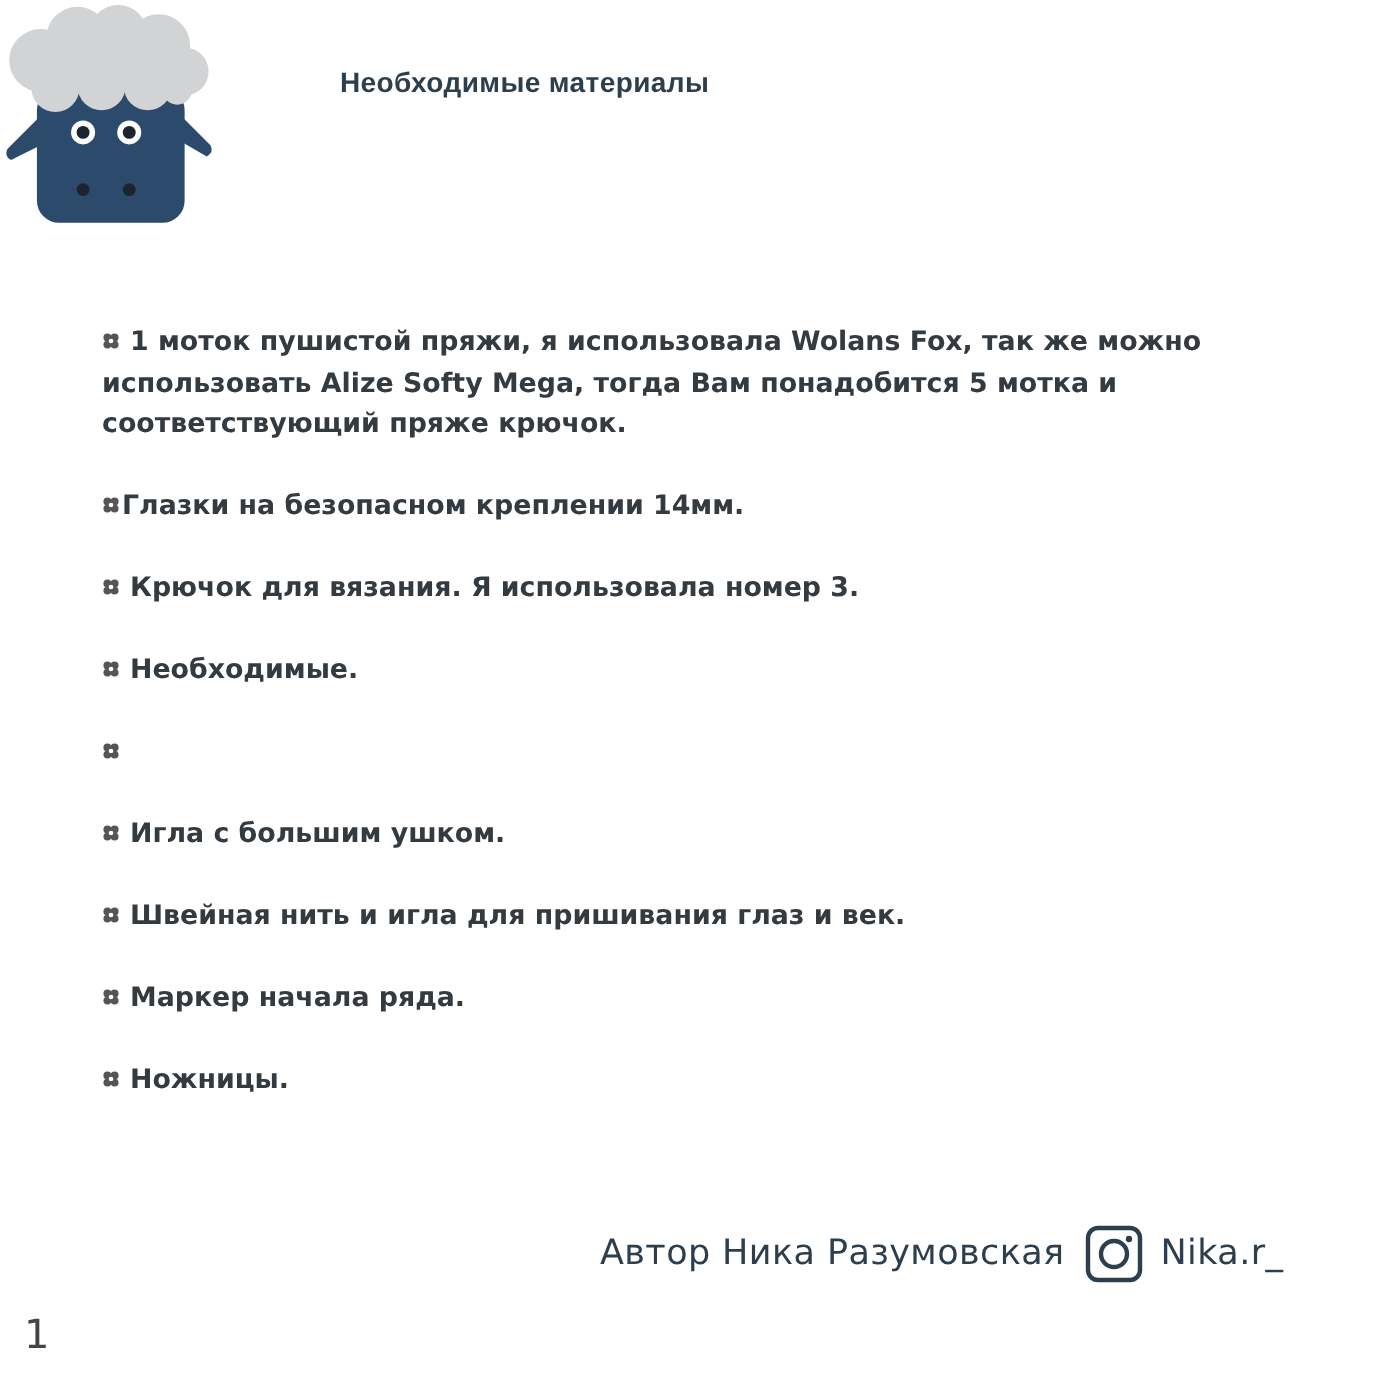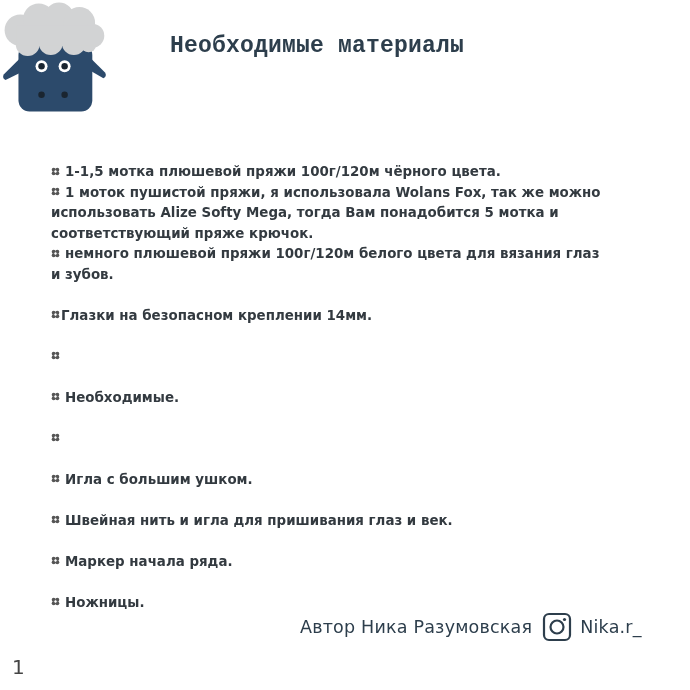--- a/index.html
+++ b/index.html
@@ -14,23 +14,23 @@
       color: #2f3a44;
     }
     .logo {
       position: absolute;
       left: 0; top: 0;
       width: 120px; height: 125px;
     }
     .title {
       position: absolute;
       left: 170px; top: 33px;
-      font-family: Liberation Mono, monospace;
+      font-family: Liberation Sans, sans-serif;
       font-weight: bold;
-      font-size: 23px;
+      font-size: 14px;
       letter-spacing: 0.2px;
       color: #2d3e4c;
     }
     .content {
       position: absolute;
       left: 51px; top: 162px;
       width: 630px;
       font-family: "DejaVu Sans", sans-serif;
       font-weight: bold;
       font-size: 13.4px;
@@ -107,47 +107,24 @@
 <div class="content">
   <div class="item">
     <svg class="bullet" viewBox="0 0 10 10">
         <g fill="#555">
           <circle cx="3" cy="3" r="2.2"></circle>
           <circle cx="7" cy="3" r="2.2"></circle>
           <circle cx="3" cy="7" r="2.2"></circle>
           <circle cx="7" cy="7" r="2.2"></circle>
         </g>
         <circle cx="5" cy="5" r="1.3" fill="#fff"></circle>
-      </svg><span>1-1,5 мотка плюшевой пряжи 100г/120м чёрного цвета.</span>
-  </div>
-  <div class="item">
-    <svg class="bullet" viewBox="0 0 10 10">
-        <g fill="#555">
-          <circle cx="3" cy="3" r="2.2"></circle>
-          <circle cx="7" cy="3" r="2.2"></circle>
-          <circle cx="3" cy="7" r="2.2"></circle>
-          <circle cx="7" cy="7" r="2.2"></circle>
-        </g>
-        <circle cx="5" cy="5" r="1.3" fill="#fff"></circle>
       </svg><span>1 моток пушистой  пряжи, я использовала Wolans Fox, так же можно</span><br>
     <span>использовать Alize Softy Mega, тогда Вам понадобится 5 мотка и</span><br>
     <span>соответствующий пряже крючок.</span>
   </div>
-  <div class="item">
-    <svg class="bullet" viewBox="0 0 10 10">
-        <g fill="#555">
-          <circle cx="3" cy="3" r="2.2"></circle>
-          <circle cx="7" cy="3" r="2.2"></circle>
-          <circle cx="3" cy="7" r="2.2"></circle>
-          <circle cx="7" cy="7" r="2.2"></circle>
-        </g>
-        <circle cx="5" cy="5" r="1.3" fill="#fff"></circle>
-      </svg><span>немного плюшевой пряжи 100г/120м  белого цвета для вязания глаз</span><br>
-    <span>и зубов.</span>
-  </div>
   <div class="gap"></div>
   <div class="item">
     <svg class="bullet tight" viewBox="0 0 10 10">
         <g fill="#555">
           <circle cx="3" cy="3" r="2.2"></circle>
           <circle cx="7" cy="3" r="2.2"></circle>
           <circle cx="3" cy="7" r="2.2"></circle>
           <circle cx="7" cy="7" r="2.2"></circle>
         </g>
         <circle cx="5" cy="5" r="1.3" fill="#fff"></circle>
@@ -156,21 +133,21 @@
   <div class="gap"></div>
   <div class="item">
     <svg class="bullet" viewBox="0 0 10 10">
         <g fill="#555">
           <circle cx="3" cy="3" r="2.2"></circle>
           <circle cx="7" cy="3" r="2.2"></circle>
           <circle cx="3" cy="7" r="2.2"></circle>
           <circle cx="7" cy="7" r="2.2"></circle>
         </g>
         <circle cx="5" cy="5" r="1.3" fill="#fff"></circle>
-      </svg>
+      </svg><span>Крючок для вязания. Я использовала номер 3.</span>
   </div>
   <div class="gap"></div>
   <div class="item">
     <svg class="bullet" viewBox="0 0 10 10">
         <g fill="#555">
           <circle cx="3" cy="3" r="2.2"></circle>
           <circle cx="7" cy="3" r="2.2"></circle>
           <circle cx="3" cy="7" r="2.2"></circle>
           <circle cx="7" cy="7" r="2.2"></circle>
         </g>

